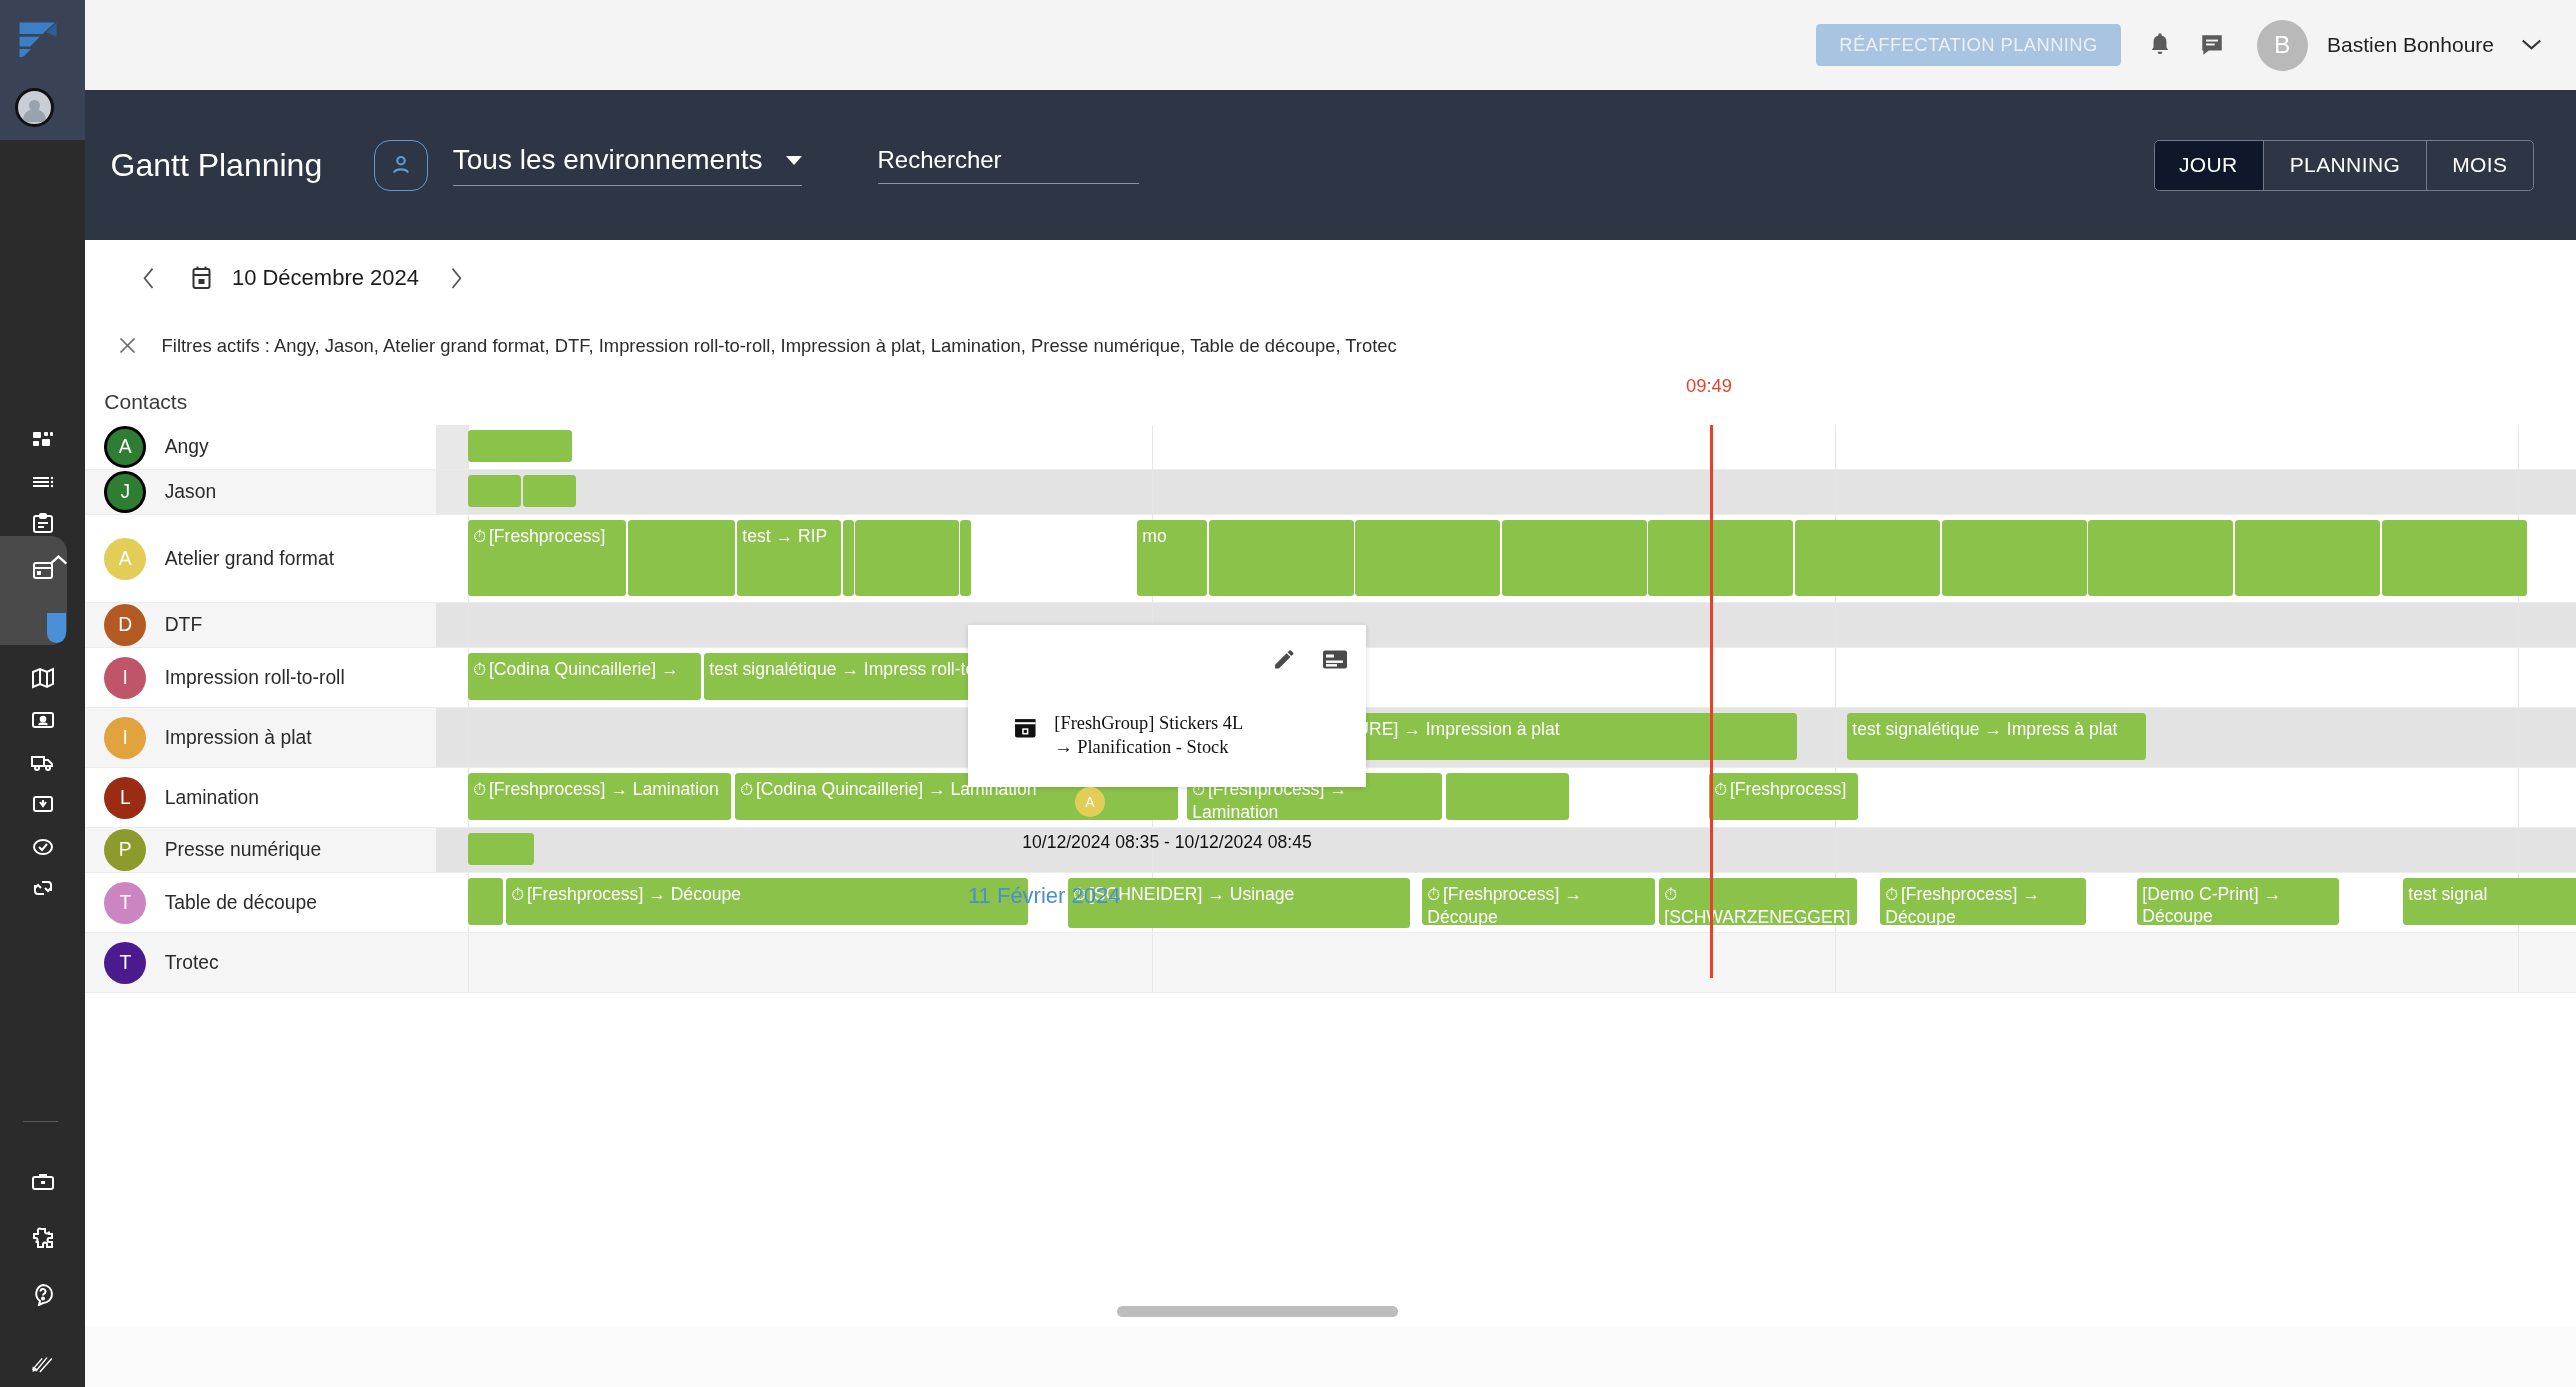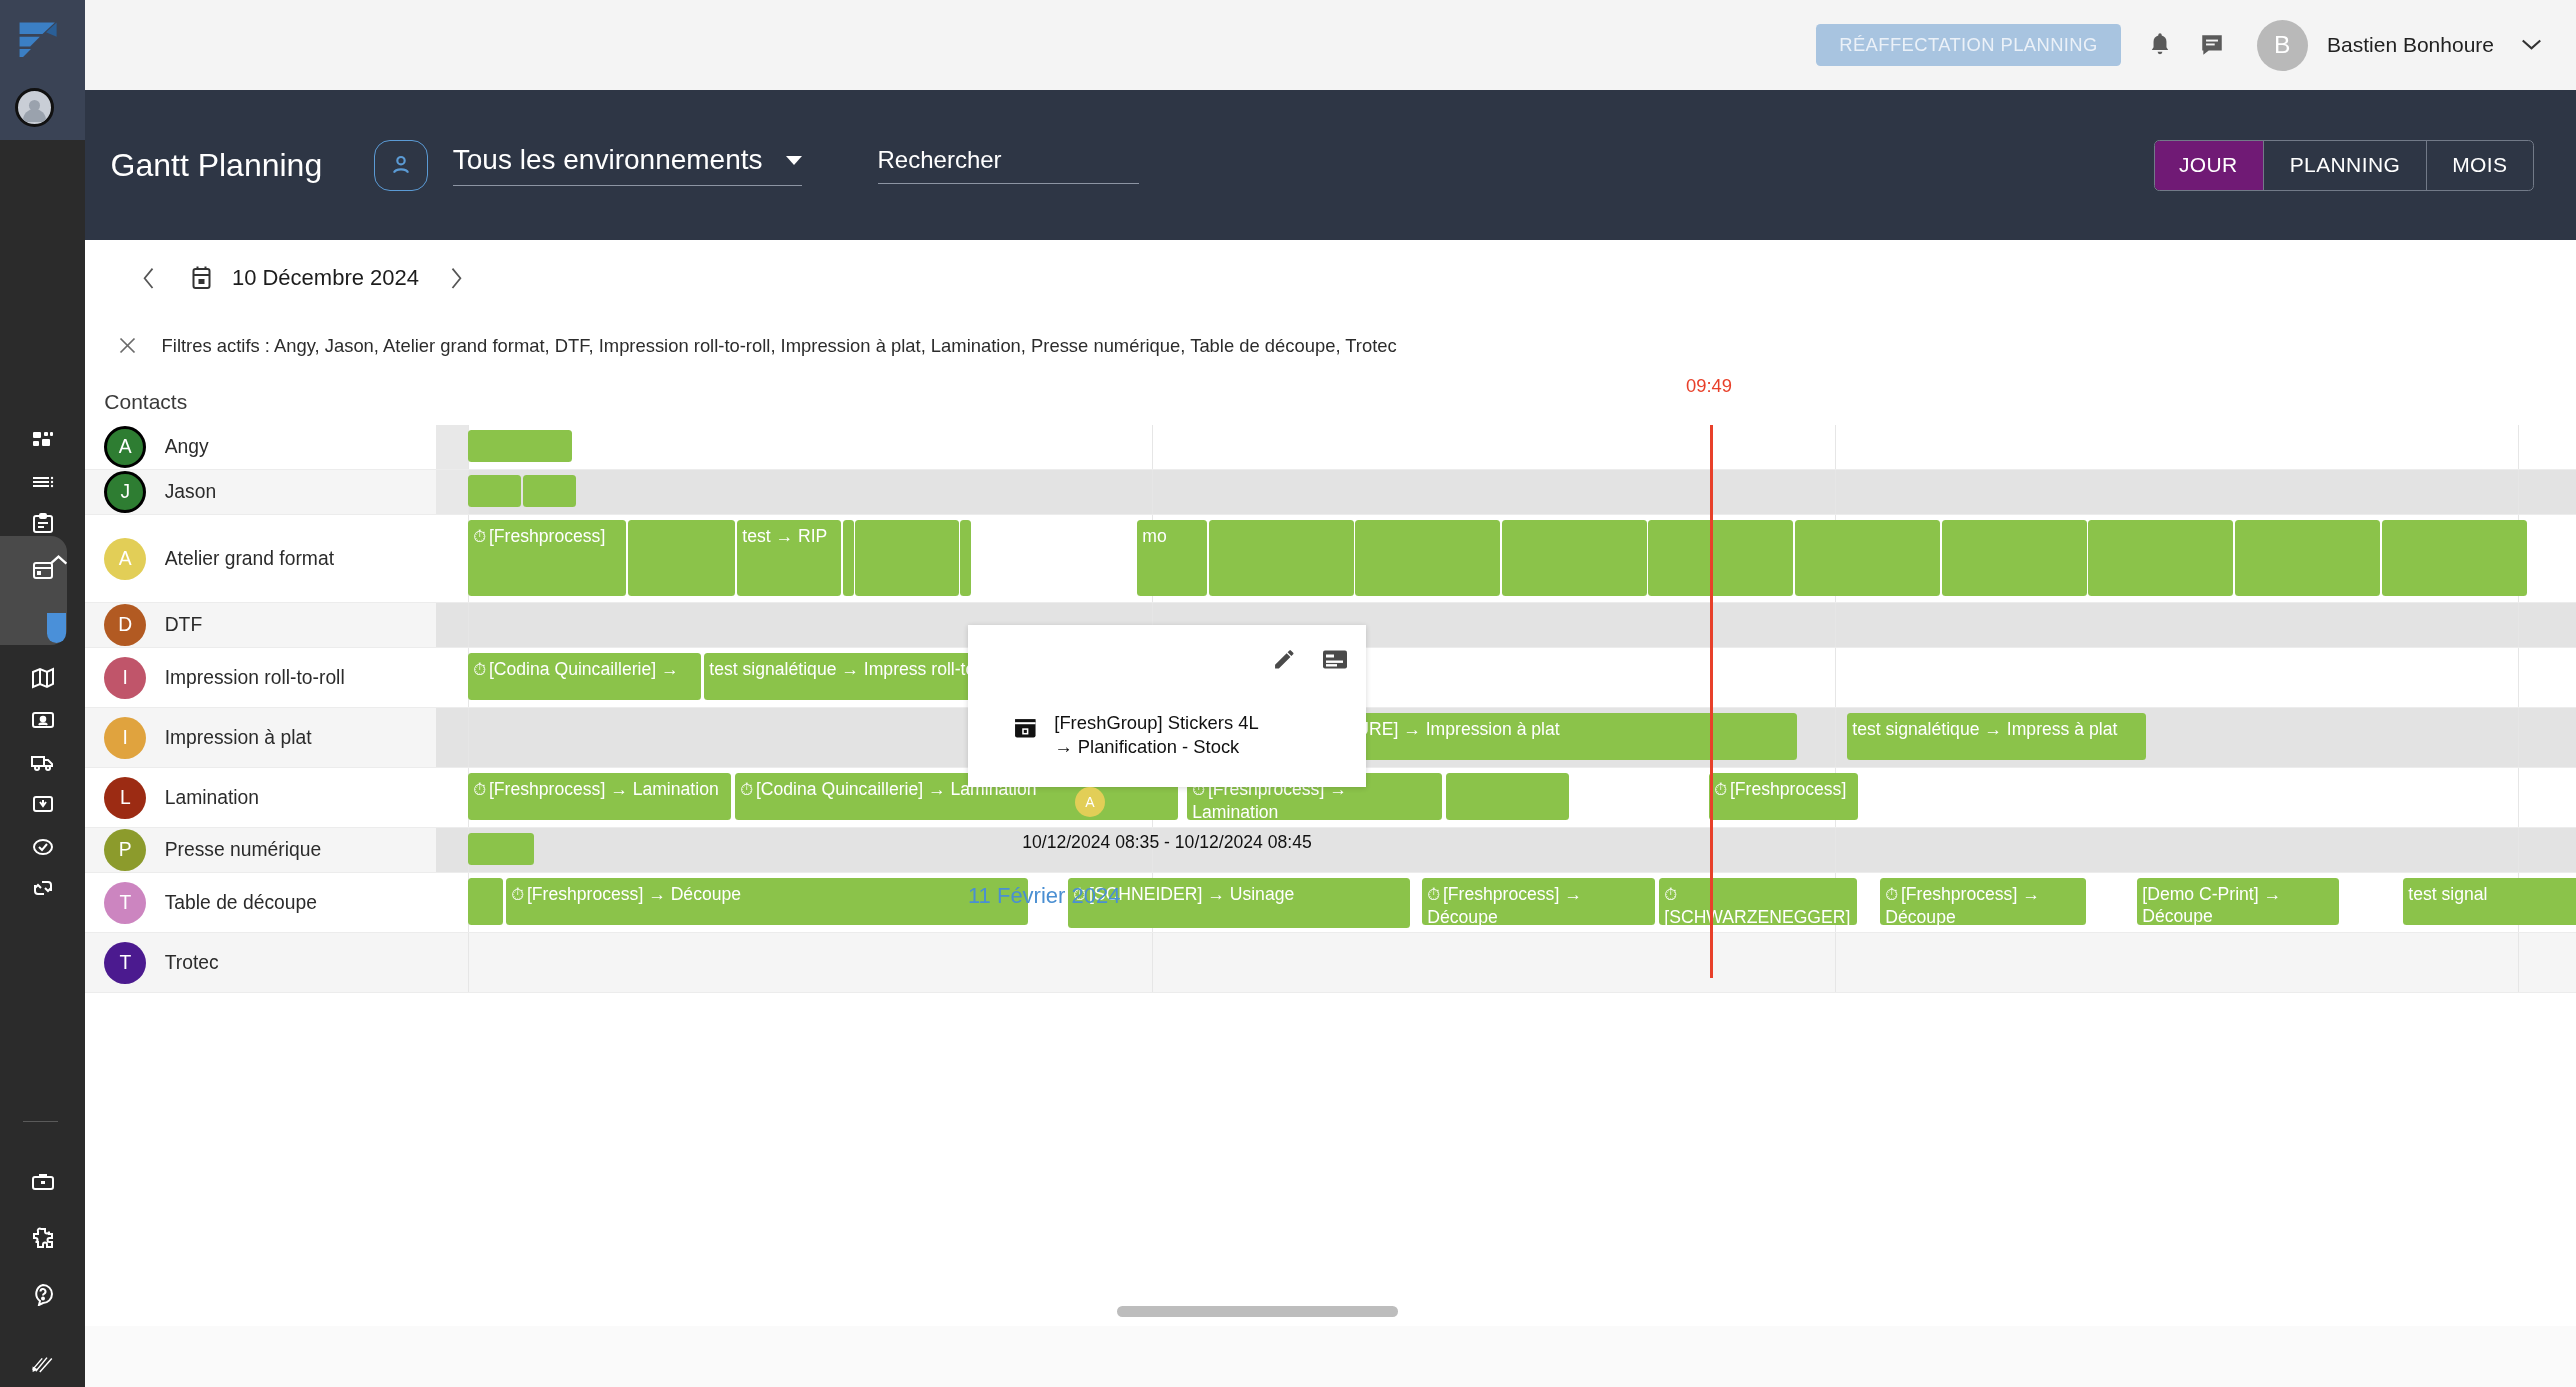--- a/index.html
+++ b/index.html
@@ -125,21 +125,21 @@
     margin-left: auto; margin-right: 42px;
     display: flex; border: 0.9px solid #727a88; border-radius: 5.3px;
     overflow: hidden; height: 51px;
   }
   .view-tab {
     padding: 0 25.5px; display: flex; align-items: center;
     font-size: 21px; color: #ffffff; background: transparent;
     border-right: 0.9px solid #727a88; letter-spacing: 0.4px;
   }
   .view-tab:last-child { border-right: none; }
-  .view-tab.active { background: #701a75; padding-left: 24px; }
+  .view-tab.active { background: #0f172a; padding-left: 24px; }
 
   
   .datebar {
     position: absolute; left: 85px; top: 241px; width: 2491px; height: 74px;
     background: #ffffff; display: flex; align-items: center; padding-left: 20px;
   }
   .nav-chevron {
     margin-left: 32px; width: 24.6px; height: 24.6px; color: #555;
     display: flex; align-items: center; justify-content: center;
   }
@@ -227,21 +227,21 @@
     z-index: 20;
   }
   .popup-actions {
     position: absolute; right: 17.6px; top: 22px;
     display: flex; align-items: center; gap: 26px; color: #4a4a4a;
   }
   .popup-body {
     position: absolute; left: 968px; top: 711px; width: 398px; height: 162px;
     z-index: 21;
   }
-  .popup-row { display: flex; align-items: flex-start; }
+  .popup-row { display: flex; align-items: flex-start; font-family: Liberation Serif, serif; }
   .popup-cal { margin-left: 45px; margin-top: 3.5px; color: #111; }
   .popup-title {
     margin-left: 16.7px; font-size: 18.4px; color: #111; line-height: 24px;
   }
   .popup-avatar {
     position: absolute; left: 107px; top: 76px;
     width: 30px; height: 30px; border-radius: 50%;
     background: #e2ce57; color: #fff;
     display: flex; align-items: center; justify-content: center;
     font-size: 14px;

